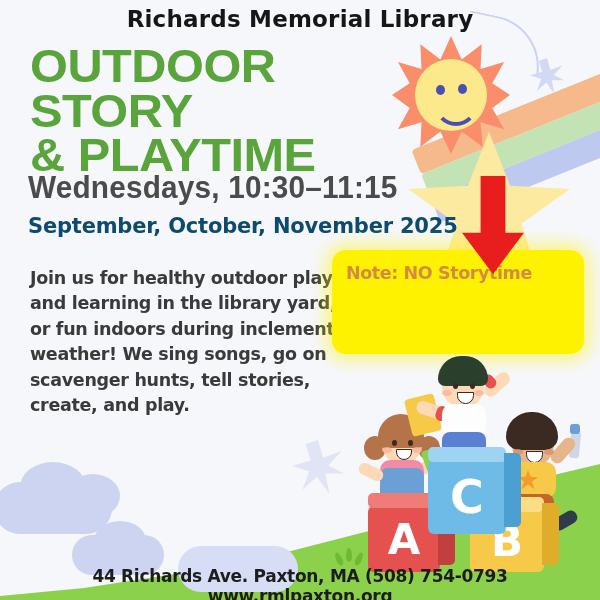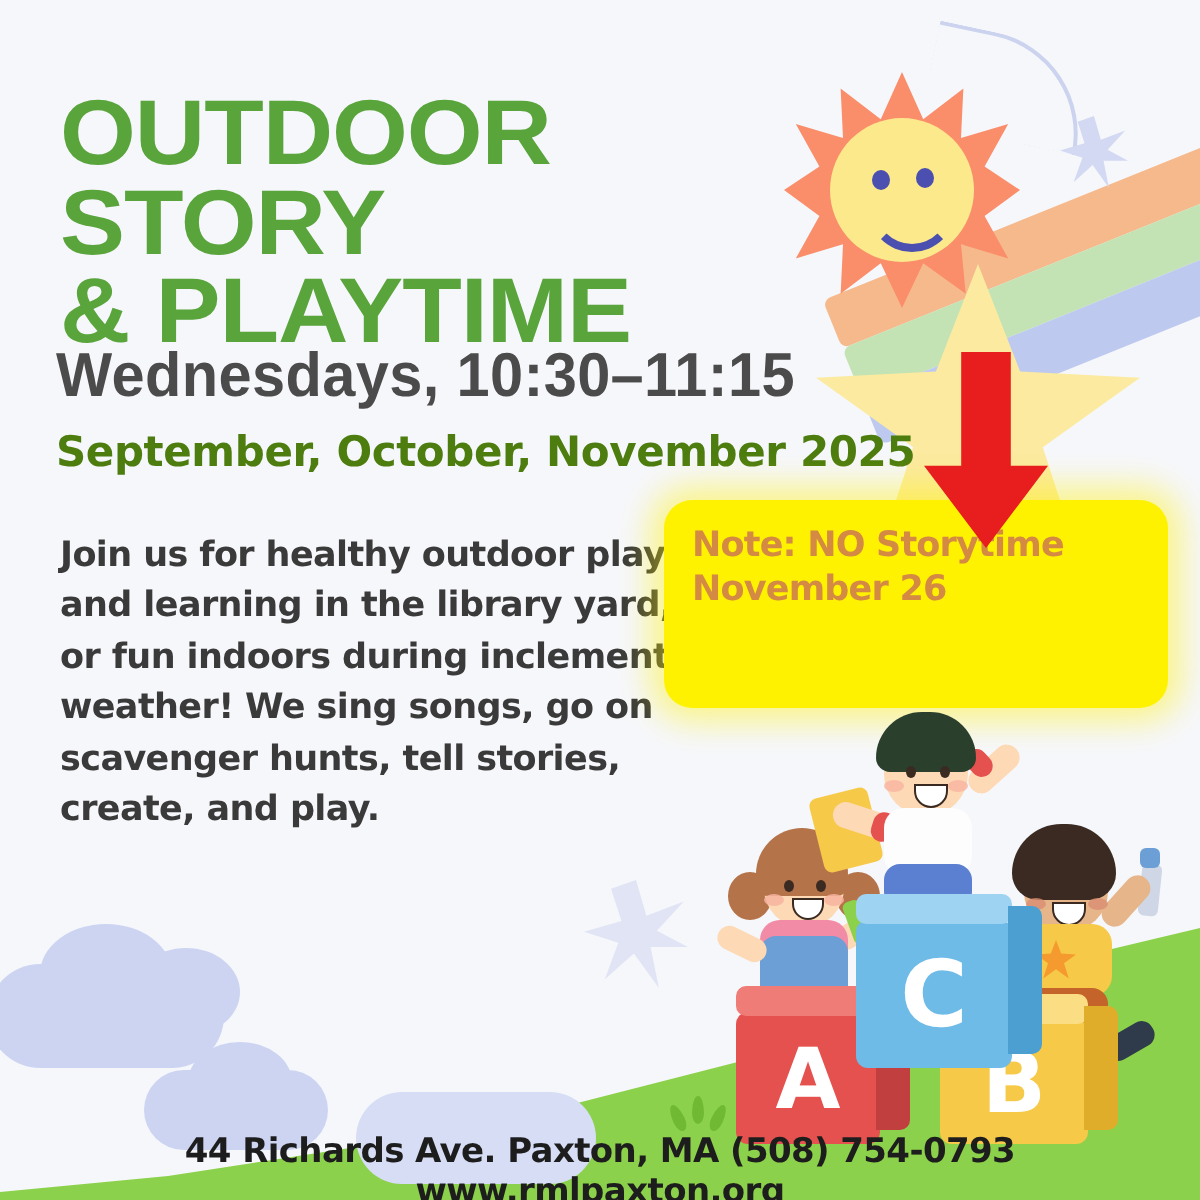--- a/index.html
+++ b/index.html
@@ -112,21 +112,21 @@
   }
   .when{
     position:absolute;left:28px;top:170px;
     font-family:"Liberation Sans Narrow","Liberation Sans", sans-serif;
     font-size:31px;font-weight:bold;color:#4b4b4b;letter-spacing:.2px;
     transform:scaleX(.96);transform-origin:left top;
   }
   .months{
     position:absolute;left:28px;top:214px;
     font-family:"DejaVu Sans", sans-serif;
-    font-size:21px;font-weight:bold;color:#4d7c0f;letter-spacing:-.2px;text-align:center;
+    font-size:21px;font-weight:bold;color:#0c4a6e;letter-spacing:-.2px;text-align:center;
   }
   .body-copy{
     position:absolute;left:30px;top:266px;width:310px;
     font-family:"DejaVu Sans", sans-serif;
     font-size:17.5px;line-height:1.45;font-weight:bold;color:#3a3a3a;
     letter-spacing:-.3px;
   }
   .indoor-copy{
     position:absolute;left:92px;top:456px;width:280px;
     font-family:"DejaVu Sans", sans-serif;
@@ -277,35 +277,35 @@
 
   <div class="deco cloud-top"></div>
   <div class="deco cloud c1">
     <div class="c1b"></div>
       <div class="c1c"></div>
   </div>
   <div class="deco cloud c2">
     <div class="c2b"></div>
   </div>
 
+  <div class="org">Richards Memorial Library</div>
 
   <div class="title">
     <div>OUTDOOR STORY</div>
     <div>&amp; PLAYTIME</div>
   </div>
 
   <div class="when">Wednesdays, 10:30–11:15</div>
   <div class="months">September, October, November 2025</div>
 
   <div class="body-copy">Join us for healthy outdoor play and learning in the library yard, or fun indoors during inclement weather! We sing songs, go on scavenger hunts, tell stories, create, and play.</div>
 
   <div class="note-box"></div>
   <div class="note-text">
     <div>Note: NO Storytime</div>
-    <div>November 26</div>
   </div>
 
   <div class="arrow">
     <div class="arrow-shape"></div>
   </div>
 
 
   <div class="kids">
 
     <div class="kid kidL">

